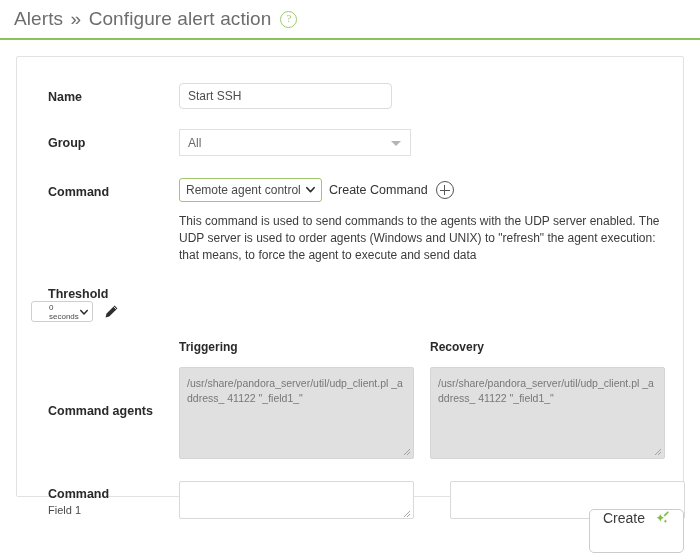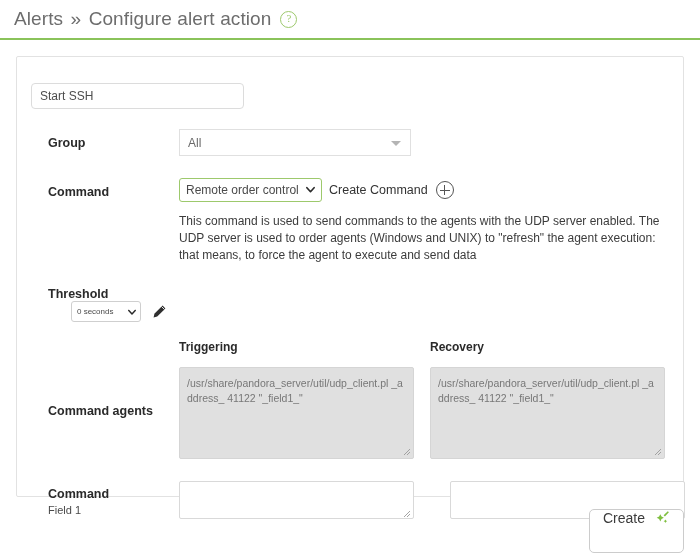--- a/index.html
+++ b/index.html
@@ -208,34 +208,33 @@
     line-height: 17px;
     color: #3c3c3c;
     max-width: 500px;
   }
 
   .threshold-wrap {
     display: flex;
     align-items: center;
   }
   .select-threshold {
-    width: 70px;
+    width: 62px;
     height: 21px;
     box-sizing: border-box;
     border: 1px solid #cfcfcf;
     border-radius: 3px;
     background: #ffffff;
     display: flex;
     align-items: center;
-    padding: 0 5px;
+    padding: 0 17px;
     font-size: 8px;
     color: #4a4a4a;
     position: relative;
     cursor: pointer;
-    margin-left: 40px;
   }
   .select-threshold .chev {
     right: 4px;
     margin-top: -4px;
     width: 8px;
     height: 8px;
   }
   .pencil-icon {
     margin-left: 10px;
     width: 16px;
@@ -343,41 +342,42 @@
     <span class="crumb-sep">»</span>
     <span>Configure alert action</span>
   </span>
   <span class="help-icon">?</span>
 </div>
 
 <div class="card">
   <div class="form">
 
     <div class="row row-name">
+      <div class="label">Name</div>
       <div class="field">
         <input class="text-input" type="text" value="Start SSH" style="">
       </div>
     </div>
 
     <div class="row row-group">
       <div class="label">Group</div>
       <div class="field">
         <div class="select-group">
           <span>All</span>
           <span class="caret-down"></span>
         </div>
       </div>
     </div>
 
     <div class="row row-command">
       <div class="label">Command</div>
       <div class="field">
         <div class="command-select-wrap">
           <div class="select-command">
-            <span>Remote order control</span>
+            <span>Remote agent control</span>
             <svg class="chev" viewBox="0 0 10 10">
               <path d="M1 3 L5 7.5 L9 3" stroke="#2b2b2b" stroke-width="1.8" fill="none" stroke-linecap="round" stroke-linejoin="round"></path>
             </svg>
           </div>
           <span class="create-command-label">Create Command</span>
           <span class="plus-icon"></span>
         </div>
         <div class="command-desc">This command is used to send commands to the agents with the UDP server enabled. The UDP server is used to order agents (Windows and UNIX) to "refresh" the agent execution: that means, to force the agent to execute and send data</div>
       </div>
     </div>

